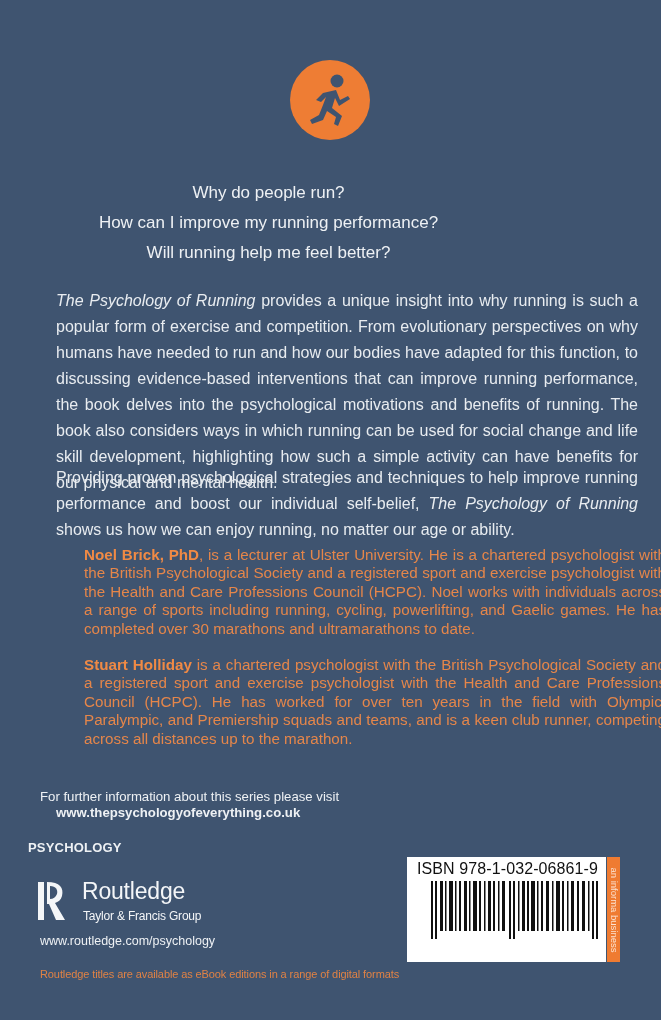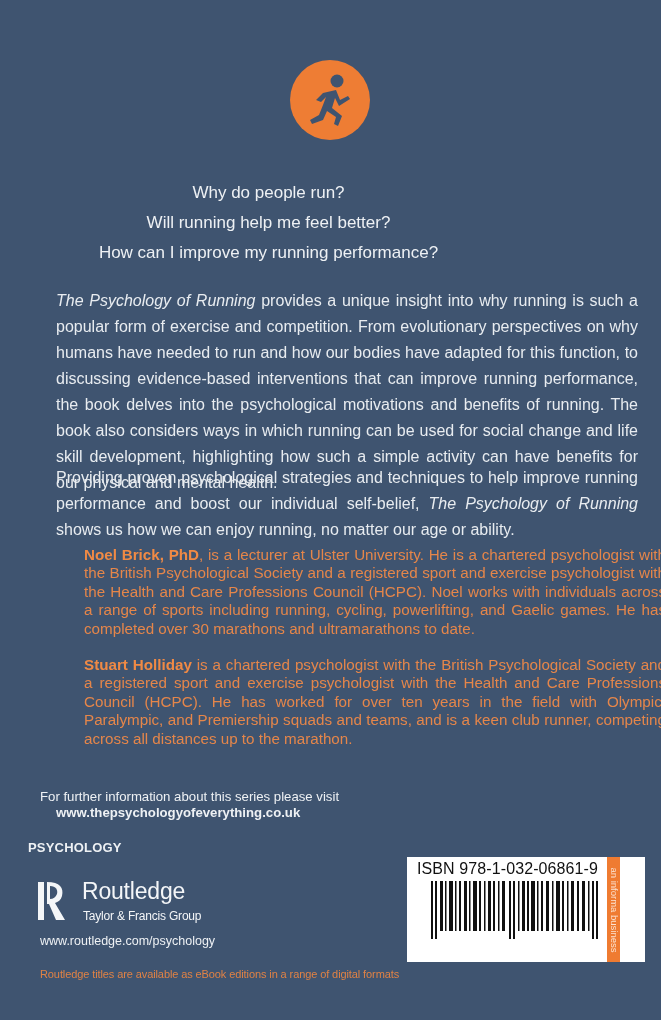--- a/index.html
+++ b/index.html
@@ -29,41 +29,41 @@
 
     .publisher { position: absolute; left: 38px; top: 880px; height: 50px; width: 260px; }
     .publisher .logo-mark { position: absolute; left: 0; top: 0; width: 30px; height: 42px; }
     .publisher .pub-name { position: absolute; left: 44px; top: -2px; font-size: 23px; color: #f4f6f8; letter-spacing: -0.2px; }
     .publisher .pub-group { position: absolute; left: 45px; top: 29px; font-size: 12px; color: #f4f6f8; letter-spacing: -0.2px; }
 
     .pub-url { position: absolute; left: 40px; top: 934px; font-size: 12.5px; color: #eef1f4; }
 
     .ebook-note { position: absolute; left: 40px; top: 968px; font-size: 11px; color: #e08245; letter-spacing: -0.1px; }
 
-    .barcode-box { position: absolute; left: 407px; top: 857px; width: 238px; height: 105px; background: #ffffff; }
+    .barcode-box { position: absolute; left: 407px; top: 857px; width: 199px; height: 105px; background: #ffffff; }
     .isbn-label { position: absolute; left: 10px; top: 3px; font-size: 16px; color: #111; letter-spacing: 0.1px; }
     .barcode-bars { position: absolute; left: 24px; top: 24px; width: 168px; height: 58px; }
     .barcode-digits { position: absolute; left: 8px; top: 74px; font-size: 20px; color: #111; letter-spacing: 0.2px; }
     .informa-strip { position: absolute; left: 607px; top: 857px; width: 13px; height: 105px; background: #ef7b31; }
     .informa-strip span { position: absolute; left: 50%; top: 50%; transform: translate(-50%, -50%) rotate(90deg); white-space: nowrap; font-size: 9.5px; color: #fbe3d2; }
   </style>
 </head>
 <body>
 
 <div class="runner-badge">
   <svg viewBox="0 0 80 80">
     <circle cx="47" cy="21" r="6.5" fill="#3f5470"></circle>
     <path d="M33 33 L46 30 L50 40 L58 36 L60 39 L49 46 L45 38 L42 48 L52 56 L48 66 L44 64 L46 57 L37 51 L33 60 L22 64 L20 60 L29 55 L33 45 L36 37 L31 42 L26 40 Z" fill="#3f5470"></path>
   </svg>
 </div>
 
 <div class="questions">
   <p>Why do people run?</p>
+  <p>How can I improve my running performance?</p>
   <p>Will running help me feel better?</p>
-  <p>How can I improve my running performance?</p>
 </div>
 
 <div class="para blurb1"><i>The Psychology of Running</i><span> provides a unique insight into why running is such a popular form of exercise and competition. From evolutionary perspectives on why humans have needed to run and how our bodies have adapted for this function, to discussing evidence-based interventions that can improve running performance, the book delves into the psychological motivations and benefits of running. The book also considers ways in which running can be used for social change and life skill development, highlighting how such a simple activity can have benefits for our physical and mental health.</span></div>
 
 <div class="para blurb2"><span>Providing proven psychological strategies and techniques to help improve running performance and boost our individual self-belief, </span><i>The Psychology of Running</i><span> shows us how we can enjoy running, no matter our age or ability.</span></div>
 
 <div class="bio bio1"><b>Noel Brick, PhD</b><span>, is a lecturer at Ulster University. He is a chartered psychologist with the British Psychological Society and a registered sport and exercise psychologist with the Health and Care Professions Council (HCPC). Noel works with individuals across a range of sports including running, cycling, powerlifting, and Gaelic games. He has completed over 30 marathons and ultramarathons to date.</span></div>
 
 <div class="bio bio2"><b>Stuart Holliday</b><span> is a chartered psychologist with the British Psychological Society and a registered sport and exercise psychologist with the Health and Care Professions Council (HCPC). He has worked for over ten years in the field with Olympic, Paralympic, and Premiership squads and teams, and is a keen club runner, competing across all distances up to the marathon.</span></div>
 

